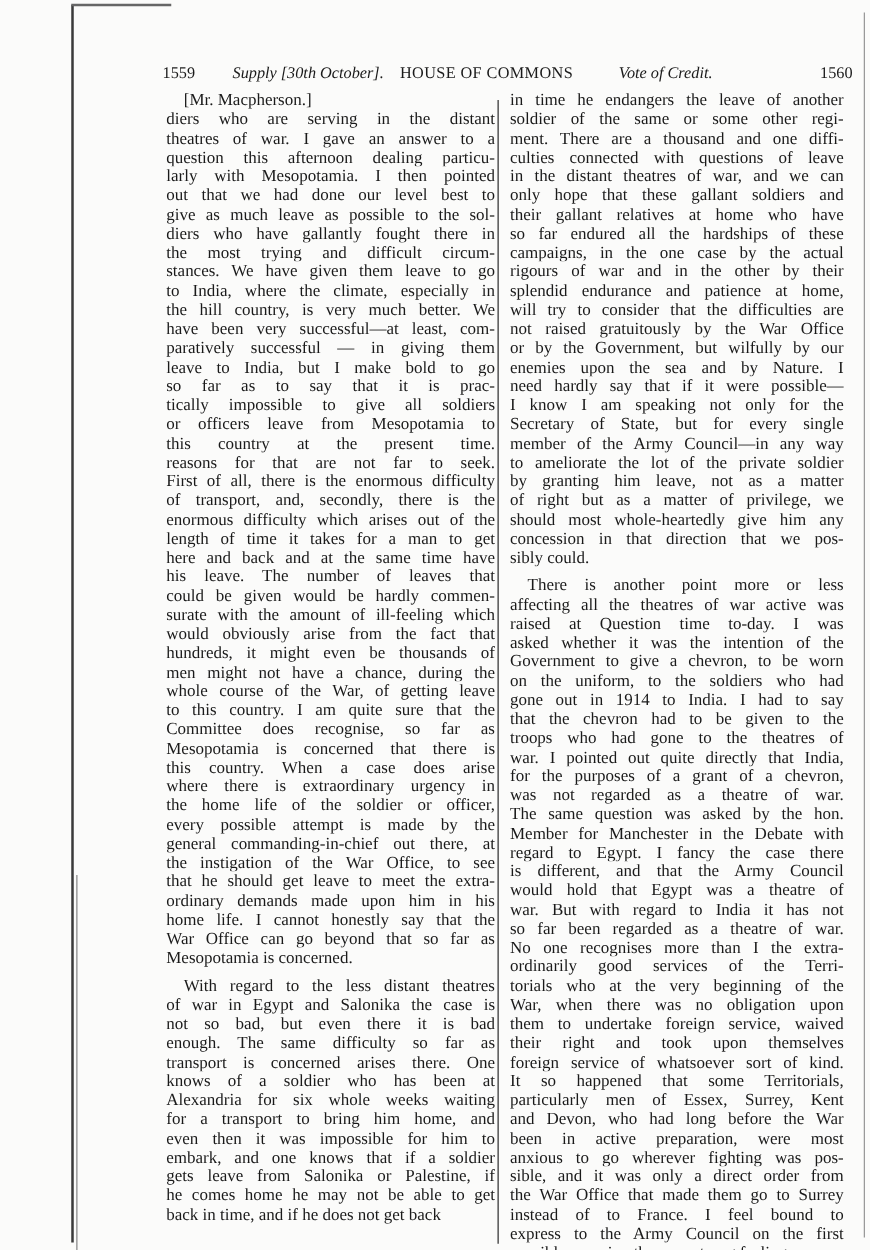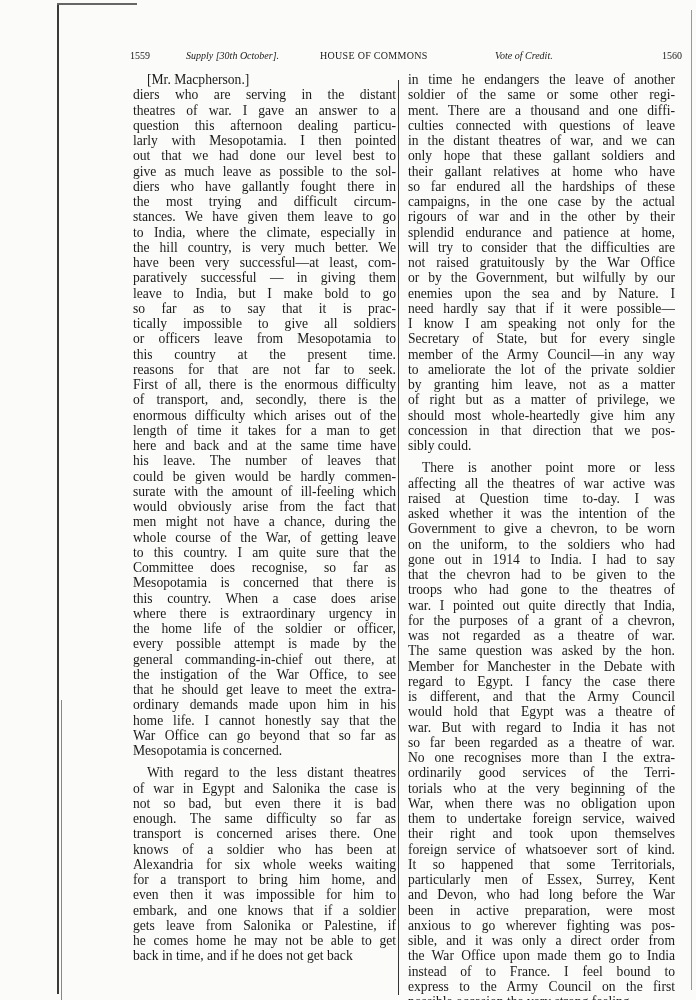--- a/index.html
+++ b/index.html
@@ -6,21 +6,21 @@
   body {
     width:696px; height:1000px; background:#fbfbfa; position:relative; overflow:hidden;
     font-family:"DejaVu Serif","Liberation Serif",serif; color:#1a1a1a;
   }
   .binding-line { position:absolute; left:57px; top:4px; width:2px; height:990px; background:#3a3a3a; }
   .binding-line2 { position:absolute; left:61px; top:700px; width:1px; height:300px; background:#888; }
   .top-edge { position:absolute; left:57px; top:3px; width:80px; height:2px; background:#666; }
   .right-edge { position:absolute; right:4px; top:10px; width:1px; height:980px; background:#999; }
   .header {
     position:absolute; top:50px; left:130px; width:552px; height:18px;
-    font-family:"Liberation Serif","DejaVu Serif",serif; font-size:10px;
+    font-family:"Liberation Serif","DejaVu Serif",serif; font-size:13px;
   }
   .header span { position:absolute; top:0; white-space:nowrap; }
   .h-left { left:0; }
   .h-supply { left:56px; font-style:italic; }
   .h-house { left:190px; letter-spacing:0.3px; }
   .h-vote { left:365px; font-style:italic; }
   .h-right { right:0;margin-left:35px; }
   .col {
     position:absolute; top:72px; width:263px;
     font-family:"Liberation Serif","DejaVu Serif",serif; font-size:13.6px; line-height:15.25px;
@@ -77,20 +77,21 @@
         <span class="line">reasons for that are not far to seek.</span>
         <span class="line">First of all, there is the enormous difficulty</span>
         <span class="line">of transport, and, secondly, there is the</span>
         <span class="line">enormous difficulty which arises out of the</span>
         <span class="line">length of time it takes for a man to get</span>
         <span class="line">here and back and at the same time have</span>
         <span class="line">his leave. The number of leaves that</span>
         <span class="line">could be given would be hardly commen-</span>
         <span class="line">surate with the amount of ill-feeling which</span>
         <span class="line">would obviously arise from the fact that</span>
+        <span class="line">hundreds, it might even be thousands of</span>
         <span class="line">men might not have a chance, during the</span>
         <span class="line">whole course of the War, of getting leave</span>
         <span class="line">to this country. I am quite sure that the</span>
         <span class="line">Committee does recognise, so far as</span>
         <span class="line">Mesopotamia is concerned that there is</span>
         <span class="line">this country. When a case does arise</span>
         <span class="line">where there is extraordinary urgency in</span>
         <span class="line">the home life of the soldier or officer,</span>
         <span class="line">every possible attempt is made by the</span>
         <span class="line">general commanding-in-chief out there, at</span>
@@ -176,19 +177,19 @@
         <span class="line">War, when there was no obligation upon</span>
         <span class="line">them to undertake foreign service, waived</span>
         <span class="line">their right and took upon themselves</span>
         <span class="line">foreign service of whatsoever sort of kind.</span>
         <span class="line">It so happened that some Territorials,</span>
         <span class="line">particularly men of Essex, Surrey, Kent</span>
         <span class="line">and Devon, who had long before the War</span>
         <span class="line">been in active preparation, were most</span>
         <span class="line">anxious to go wherever fighting was pos-</span>
         <span class="line">sible, and it was only a direct order from</span>
-        <span class="line">the War Office upon made them go to India</span>
+        <span class="line">the War Office that made them go to Surrey</span>
         <span class="line">instead of to France. I feel bound to</span>
         <span class="line">express to the Army Council on the first</span>
         <span class="line last">possible occasion the very strong feeling</span>
       </div>
     </div>
 </div>
 
 </body></html>

